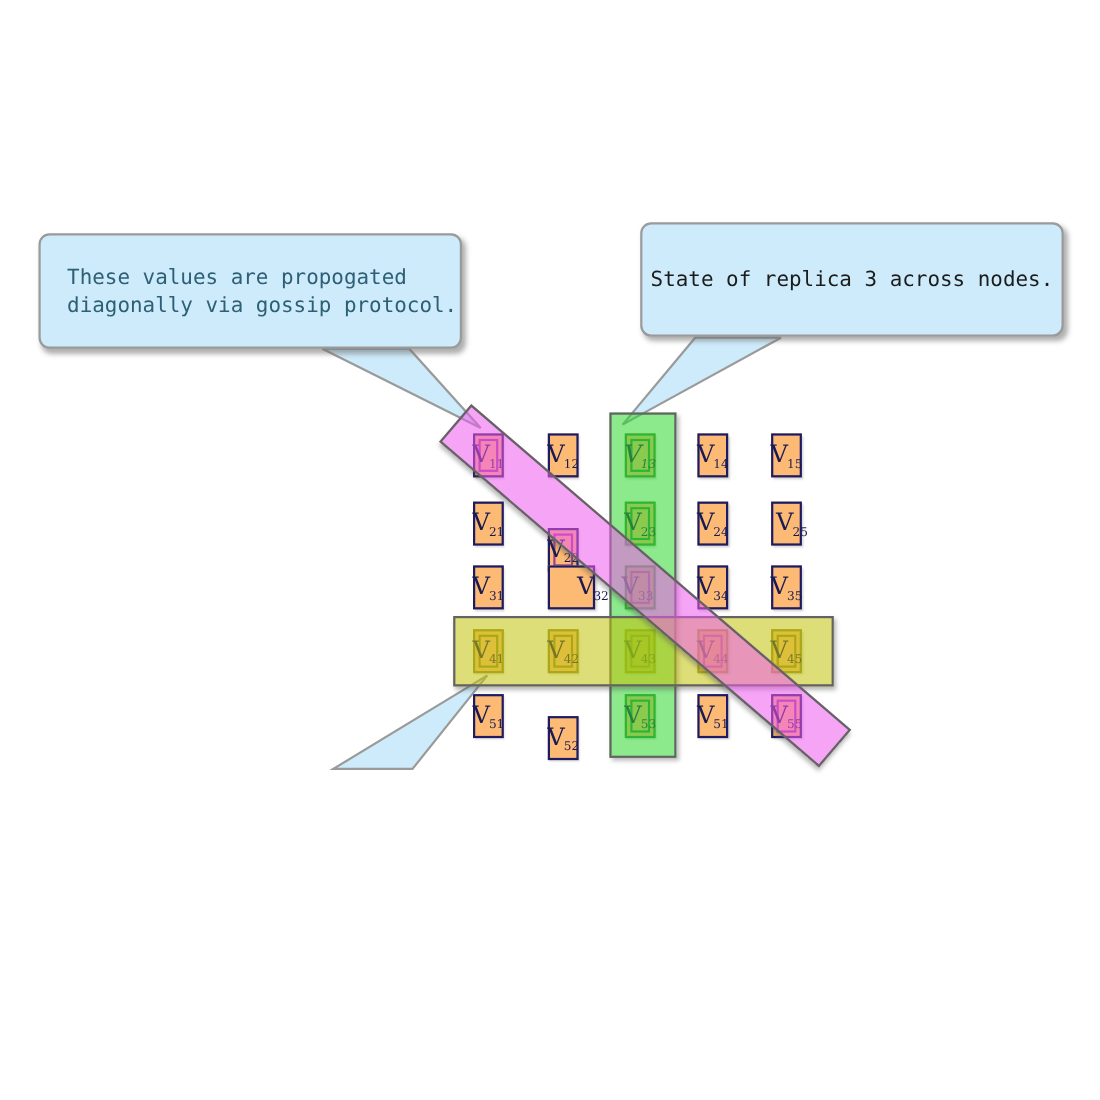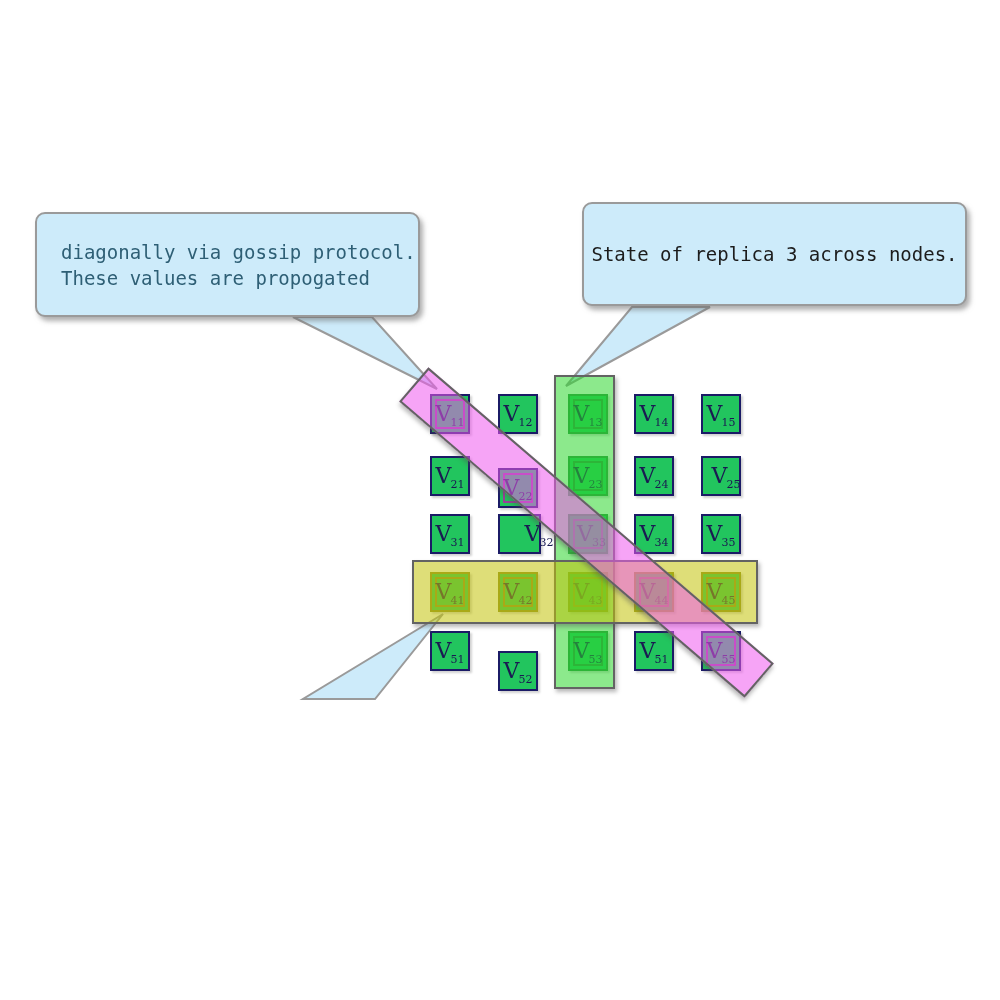--- a/index.html
+++ b/index.html
@@ -1,21 +1,21 @@
 <!DOCTYPE html>
 <html style="--navy-border: #1b1b66; --cell-text: #1a1a52; --green-border: #2d8c46; --olive-border: #8a8a28; --purple-border: #9c3f9c; --band-border: #636363; --green-fill: rgba(45,215,45,0.55); --yellow-fill: rgba(195,195,10,0.55); --magenta-fill: rgba(238,90,238,0.55); --callout-fill: #cdebfa; --callout-border: #9a9a9a; --gossip-text: #2e5f75; --callout-text: #1c1c1c;"><head>
 <meta charset="utf-8">
 <style>
   html,body{margin:0;padding:0;background:#fff;}
   .stage{position:relative;width:1000px;height:1000px;background:#fff;overflow:hidden;
          font-family:"DejaVu Sans Mono", monospace;}
 
   
   .cells-layer{position:absolute;inset:0;z-index:1;}
-  .cell{position:absolute;width:40px;height:40px;box-sizing:border-box;background:#22c55e;
+  .cell{position:absolute;width:28px;height:40px;box-sizing:border-box;background:#fdba74;
         border:2px solid var(--navy-border);display:flex;align-items:center;justify-content:center;
         box-shadow:1.5px 2px 2px rgba(0,0,0,0.18);}
   .cell.col3{border-color:var(--green-border);}
   .cell.row4{border-color:var(--olive-border);}
   .cell .inset{position:absolute;inset:3px;border:2px solid var(--navy-border);pointer-events:none;}
   .cell.col3 .inset{border-color:var(--green-border);}
   .cell.row4 .inset{border-color:var(--olive-border);}
   .cell.diag .inset{border-color:var(--purple-border);}
   .lab{position:relative;font-family:"DejaVu Serif", serif;font-size:22px;line-height:1;
        color:var(--cell-text);}
@@ -50,34 +50,34 @@
 <div class="stage">
 
   <div class="cells-layer">
       <div class="cell diag" style="left: 430px; top: 394px;">
         <div class="inset"></div>
         <span class="lab">V<sub>11</sub></span>
       </div>
       <div class="cell" style="left: 498px; top: 394px;">
         <span class="lab">V<sub>12</sub></span>
       </div>
-      <div class="cell col3" style="left: 568px; top: 394px;">
+      <div class="cell col3" style="left: 568px; top: 394px; font-style: italic;">
         <div class="inset"></div>
         <span class="lab">V<sub>13</sub></span>
       </div>
       <div class="cell" style="left: 634px; top: 394px;">
         <span class="lab">V<sub>14</sub></span>
       </div>
       <div class="cell" style="left: 701px; top: 394px;">
         <span class="lab">V<sub>15</sub></span>
       </div>
       <div class="cell" style="left: 430px; top: 456px;">
         <span class="lab">V<sub>21</sub></span>
       </div>
-      <div class="cell diag" style="left: 498px; top: 468px;">
+      <div class="cell diag" style="left: 498px; top: 480px;">
         <div class="inset"></div>
         <span class="lab">V<sub>22</sub></span>
       </div>
       <div class="cell col3" style="left: 568px; top: 456px;">
         <div class="inset"></div>
         <span class="lab">V<sub>23</sub></span>
       </div>
       <div class="cell" style="left: 634px; top: 456px;">
         <span class="lab">V<sub>24</sub></span>
       </div>
@@ -143,22 +143,22 @@
     <polygon points="293,317 372,317 437,389"></polygon>
     <polygon points="632,307 710,307 566,386"></polygon>
     <polygon points="303,699 375,699 443,614"></polygon>
   </svg>
 
   <div id="band-green" class="band"></div>
   <div id="band-yellow" class="band"></div>
   <div id="band-magenta" class="band"></div>
 
   <div id="callout-gossip" class="callout">
+    <div>These values are propogated</div>
     <div>diagonally via gossip protocol.</div>
-    <div>These values are propogated</div>
   </div>
 
   <div id="callout-replica" class="callout">
     <div>State of replica 3 across nodes.</div>
   </div>
 
 
 </div>
 
 </body></html>

